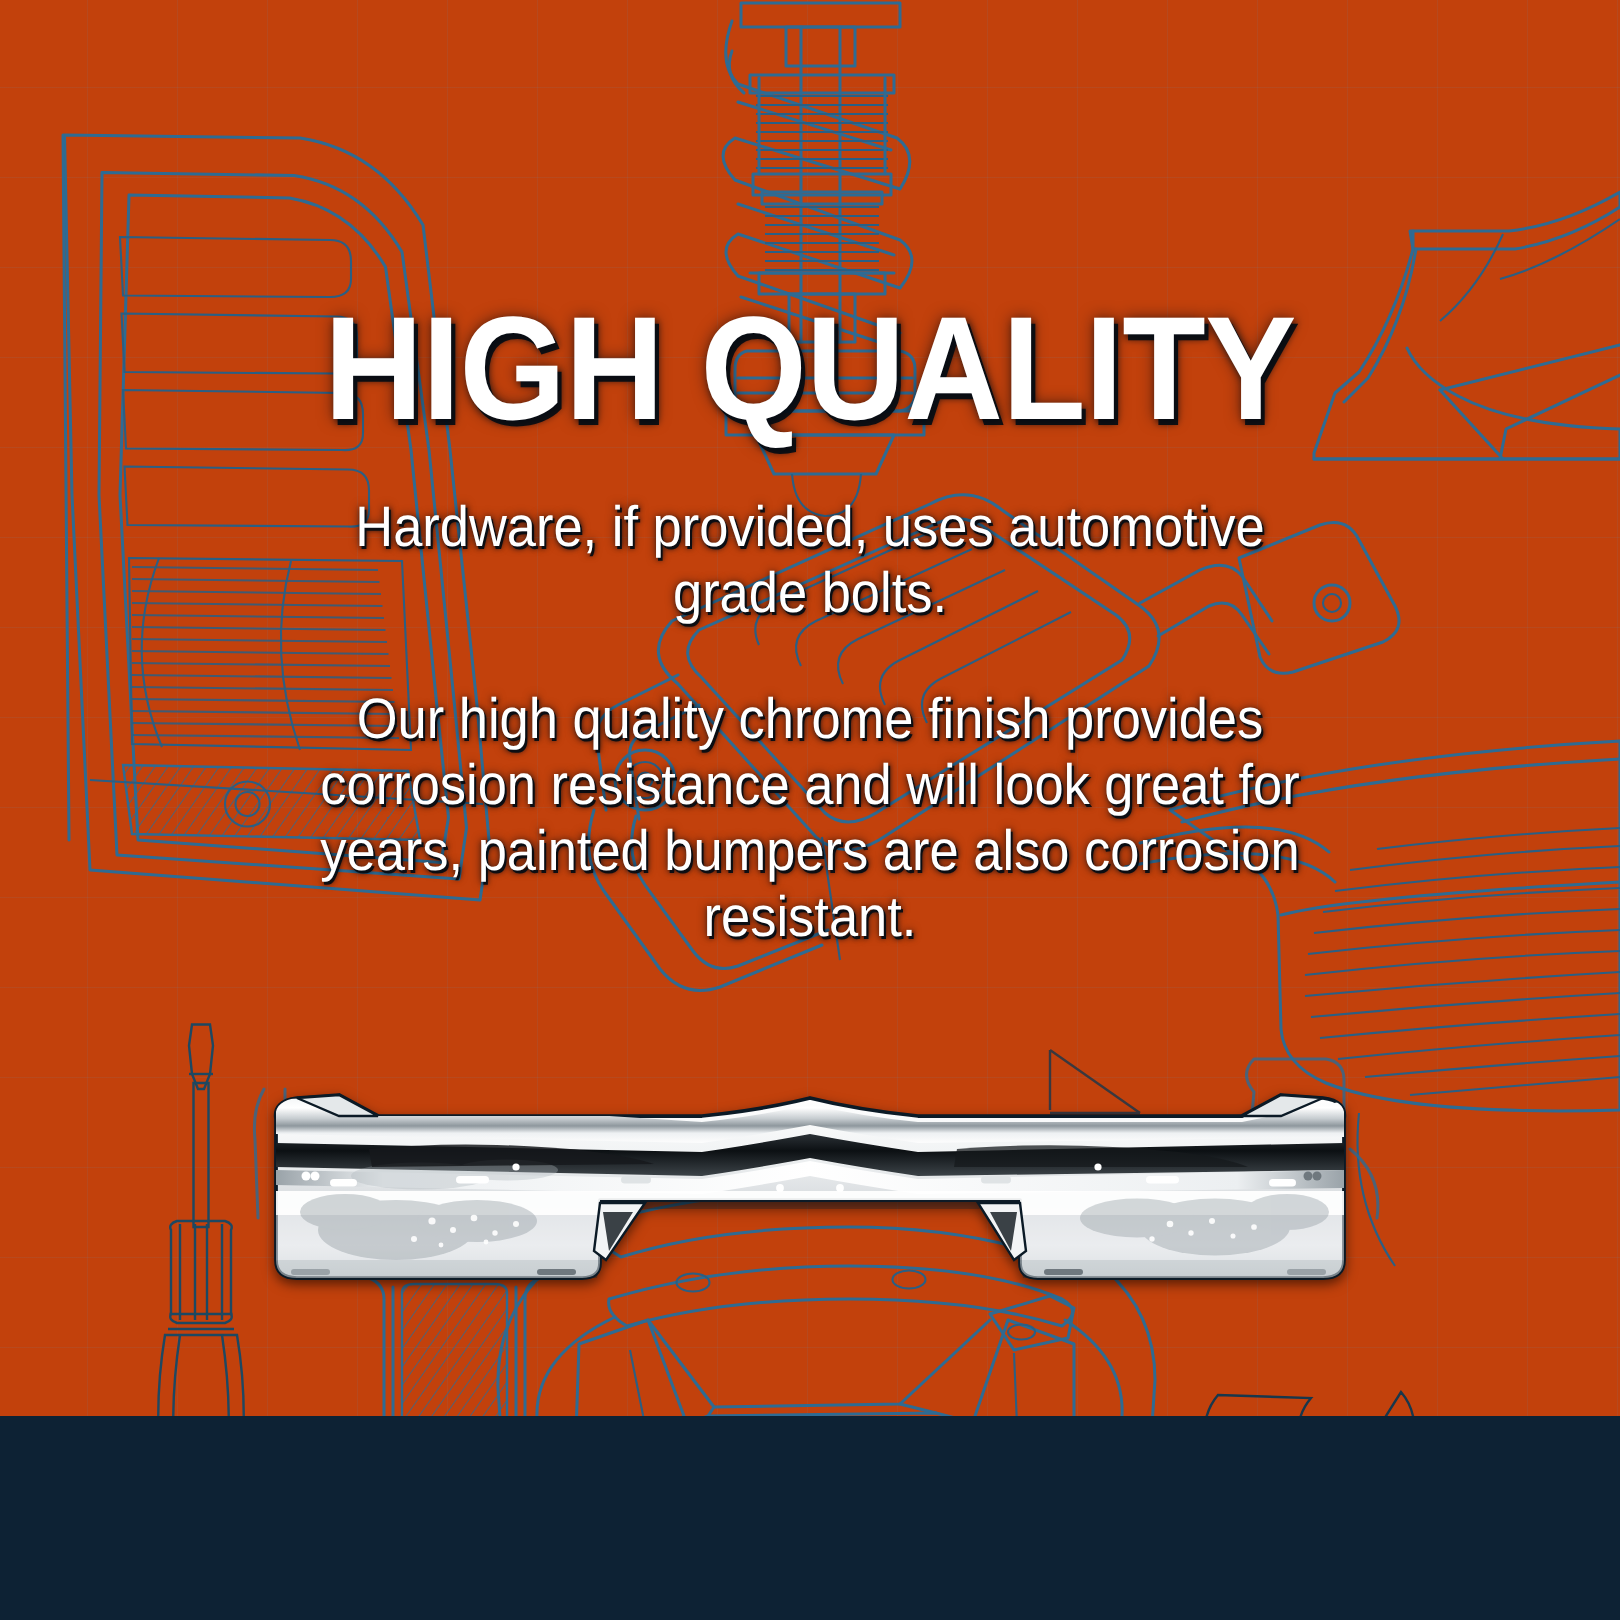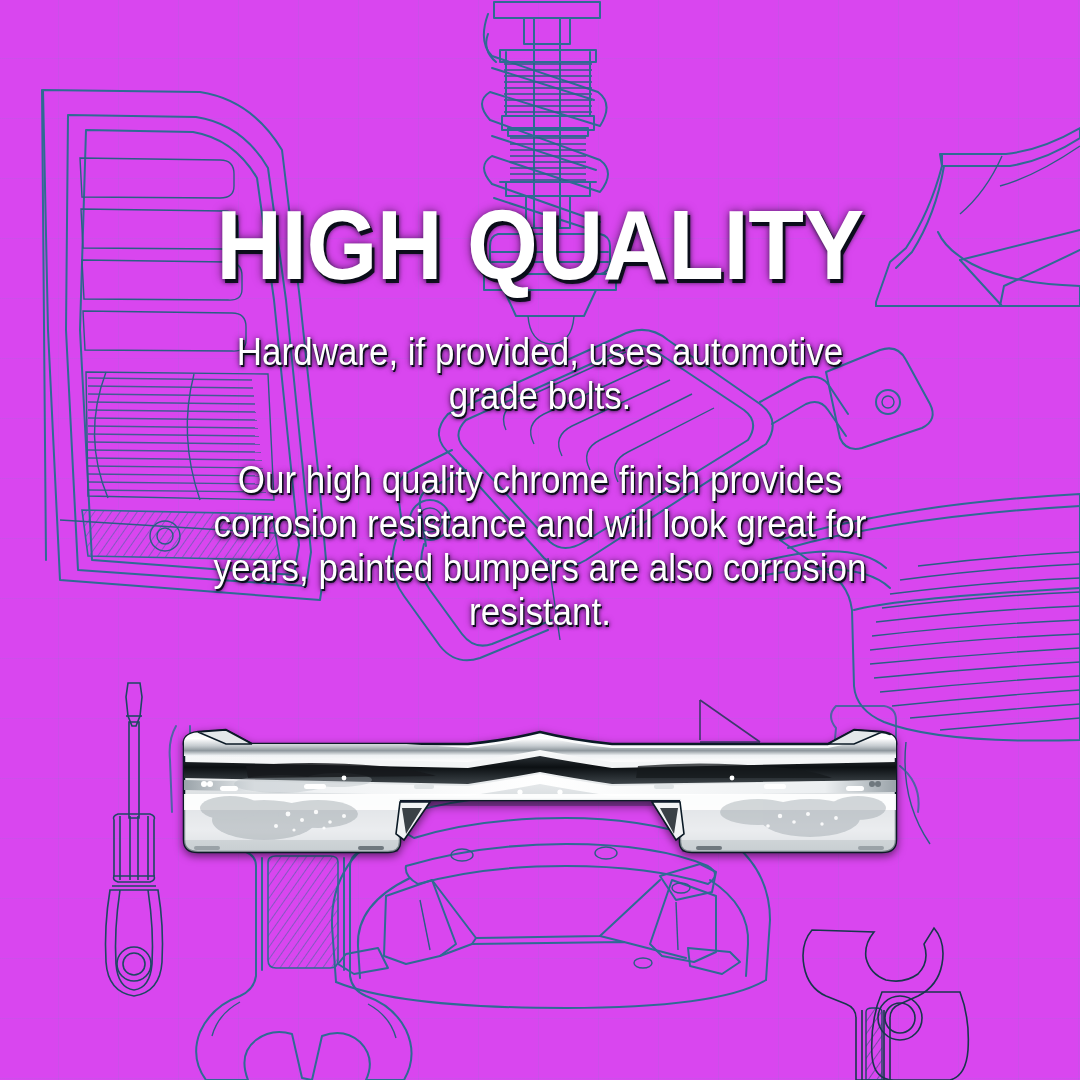--- a/index.html
+++ b/index.html
@@ -4,22 +4,22 @@
 <style>
   * { margin:0; padding:0; box-sizing:border-box; }
   html,body { width:1080px; height:1080px; }
   body{
     background:#0d2234;
     font-family:"Liberation Sans", sans-serif;
     overflow:hidden;
   }
   #stage{
     position:relative;
-    width:1080px;height:1080px;
-    background:#d946ef;
+    width:1080px;height:944px;
+    background:#c2410c;
     overflow:hidden;
   }
 
   
   #grid{
     position:absolute; inset:0;
     background-image:
       linear-gradient(to right, rgba(90,150,190,.10) 1px, transparent 1px),
       linear-gradient(to bottom, rgba(90,150,190,.10) 1px, transparent 1px);
     background-size:60px 60px;

